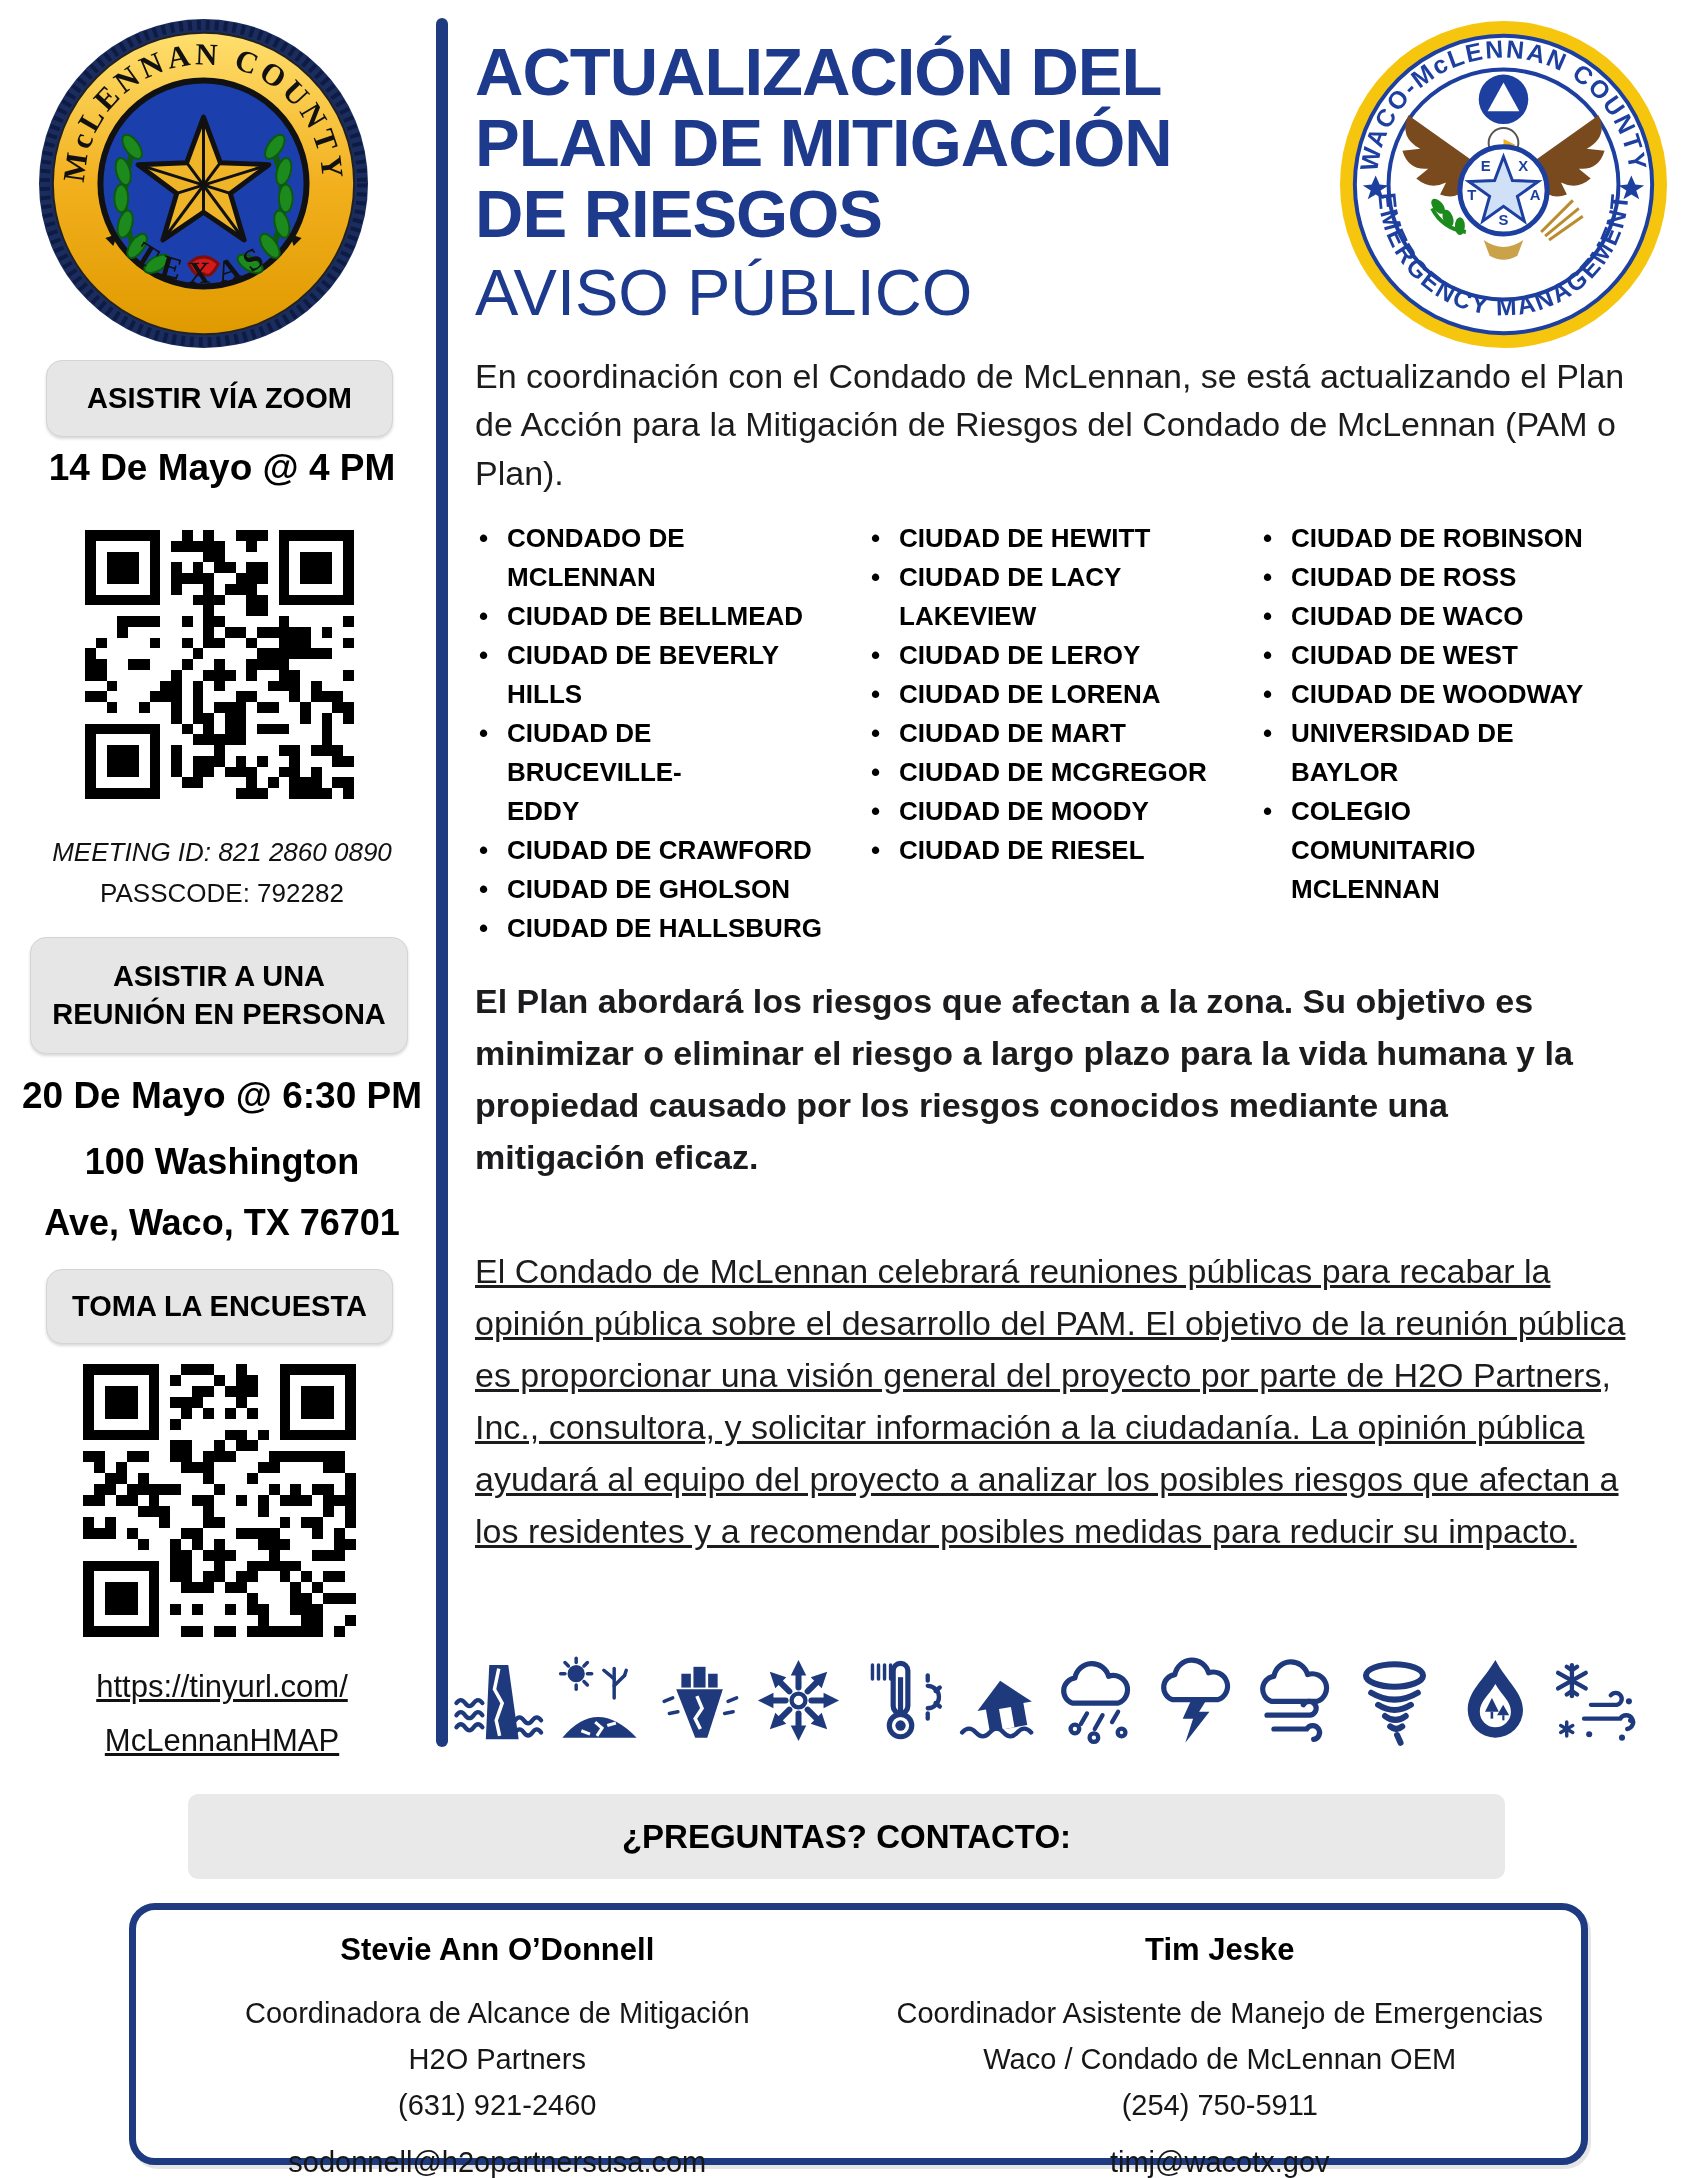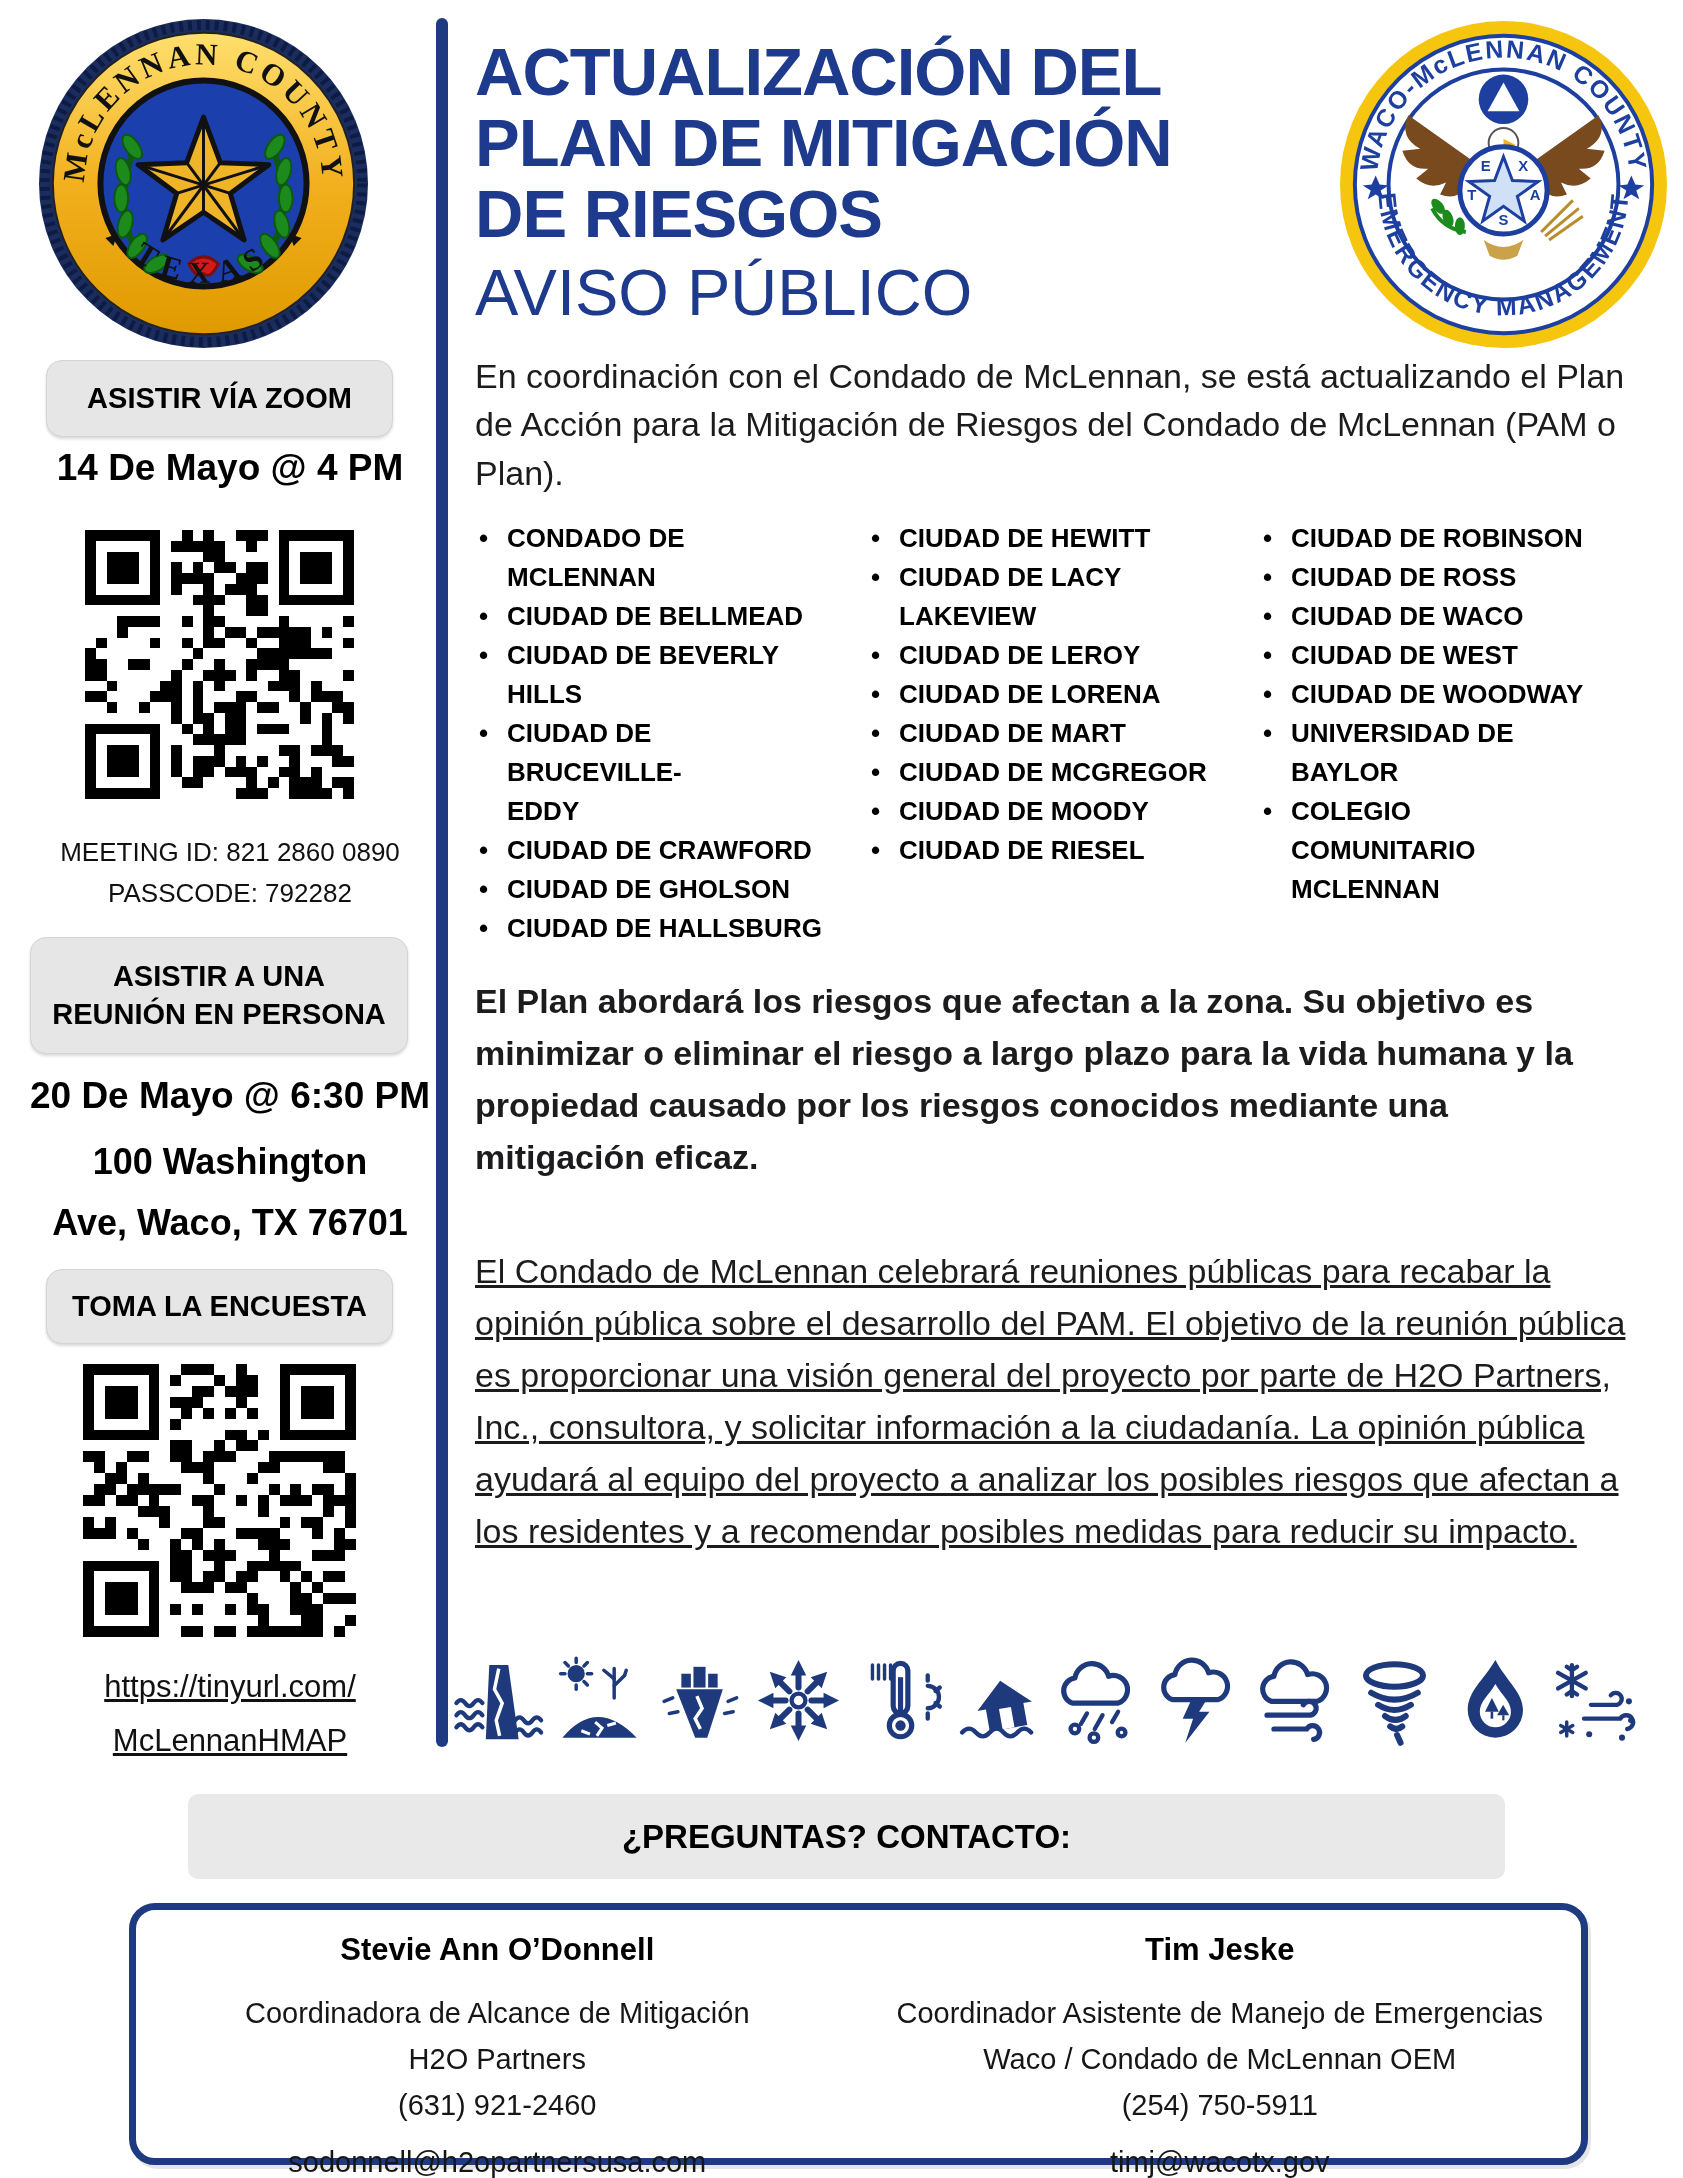--- a/index.html
+++ b/index.html
@@ -1,35 +1,35 @@
 <!DOCTYPE html>
 <html><head>
 <meta charset="utf-8">
 <style>
   html,body{margin:0;padding:0;background:#fff;}
   .page{position:relative;width:1683px;height:2178px;background:#fff;overflow:hidden;
         font-family:"Liberation Sans",sans-serif;color:#000;margin:0 auto;}
 
   
-  .sb-center{position:absolute;left:12px;width:436px;text-align:center;}
+  .sb-center{position:absolute;left:4px;width:436px;text-align:center;}
   .btn{position:absolute;background:#e6e6e6;border:1px solid #d4d4d4;border-radius:16px;
        display:flex;align-items:center;justify-content:center;text-align:center;
        font-weight:700;color:#000;box-shadow:0 2px 3px rgba(0,0,0,.15);
        white-space:pre-line;line-height:1.3;}
   .zoom-btn{left:46px;top:360px;width:345px;height:75px;font-size:29px;}
   .person-btn{left:30px;top:937px;width:376px;height:115px;font-size:29px;}
   .survey-btn{left:46px;top:1269px;width:345px;height:73px;font-size:29px;}
   .date{font-size:37px;font-weight:700;}
   .date1{top:447px;}
   .date2{top:1075px;}
   .addr{font-size:36px;font-weight:700;}
   .addr1{top:1141px;}
   .addr2{top:1202px;}
   .meet{font-size:26px;color:#111;}
-  .meet1{top:837px;}
+  .meet1{top:837px;font-style:italic;}
   .meet2{top:878px;}
   .qr{position:absolute;}
   .qr1{left:85px;top:530px;width:269px;height:269px;}
   .qr2{left:83px;top:1364px;width:273px;height:273px;}
   .linkline{font-size:31px;color:#111;text-decoration:underline;cursor:pointer;}
   .link1{top:1669px;}
   .link2{top:1723px;}
   .seal{position:absolute;left:38px;top:18px;width:331px;height:331px;}
 
   

